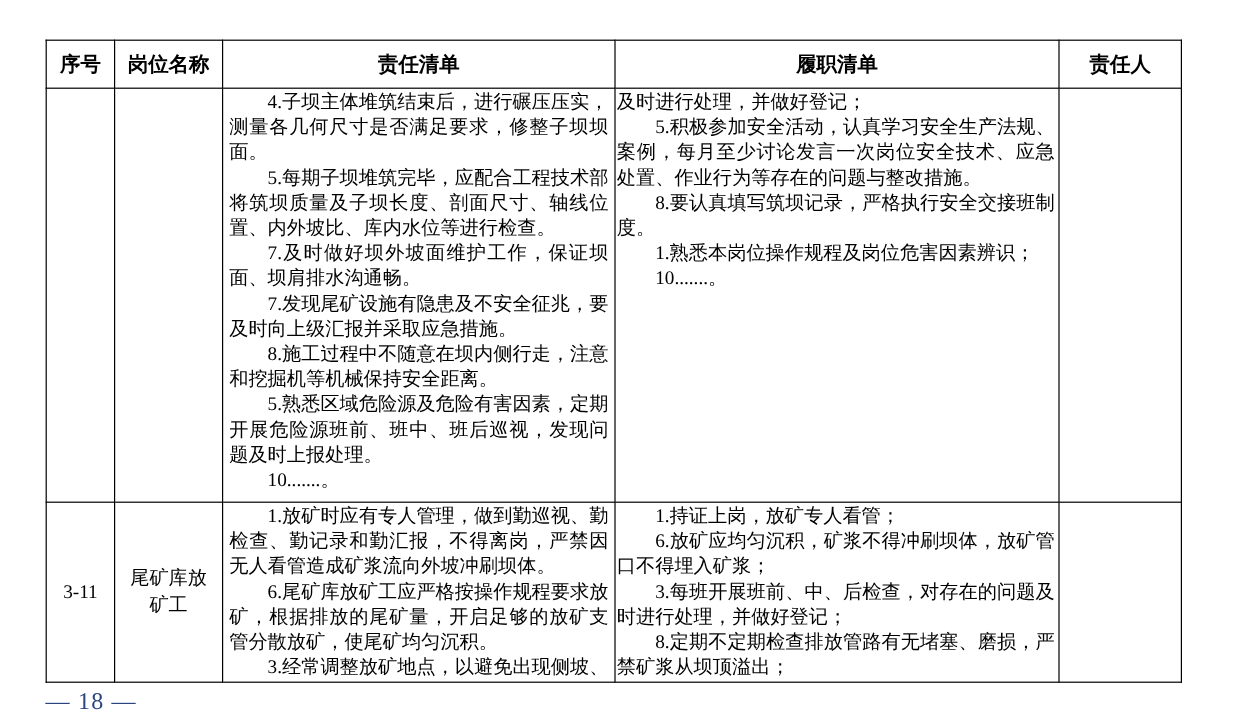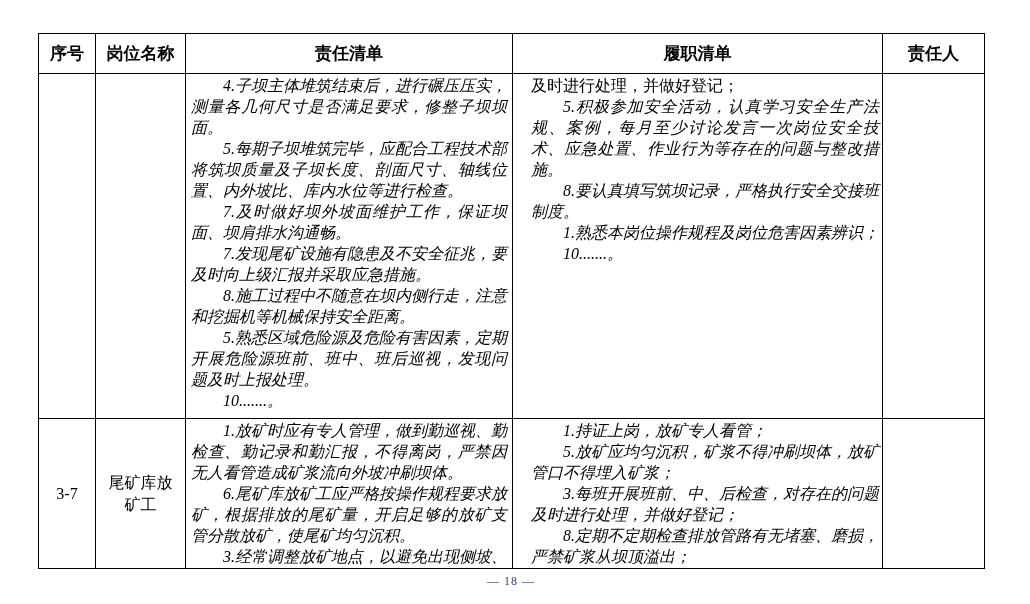--- a/index.html
+++ b/index.html
@@ -35,41 +35,41 @@
     font-family: Liberation Mono, monospace;
   }
   tr.row-a { height: 345px; }
   tr.row-b { height: 148px; }
   td.txt {
     font-size: 16px;
     line-height: 21px;
     padding: 1px 0;
   }
   td.resp { padding-left: 5px; padding-right: 5px; }
-  td.duty { padding-left: 18px; padding-right: 3px; }
+  td.duty { padding-left: 1px; padding-right: 3px; }
   p.para {
     margin: 0;
     text-align: justify;
     text-justify: inter-ideograph;
   }
-  p.indent { text-indent: 32px; font-style: italic; }
+  p.indent { text-indent: 32px; }
   td.mid {
     text-align: center;
     vertical-align: middle;
     font-size: 16px;
     line-height: 22px;
   }
   td.pos-cell { padding: 0 8px; }
   .page-number {
     position: absolute;
     left: 38px;
     top: 574px;
     width: 946px;
-    text-align: center;
-    font-size: 12px;
+    text-align: left;
+    font-size: 20px;
     letter-spacing: 1px;
     color: #2a4580;
     font-family: "Liberation Serif", "DejaVu Serif", serif;
   }
 </style>
 </head>
 <body>
 
 <table class="doc">
   <colgroup>
@@ -104,30 +104,30 @@
       <td class="txt duty">
         <p class="para">及时进行处理，并做好登记；</p>
         <p class="para indent">5.积极参加安全活动，认真学习安全生产法规、案例，每月至少讨论发言一次岗位安全技术、应急处置、作业行为等存在的问题与整改措施。</p>
         <p class="para indent">8.要认真填写筑坝记录，严格执行安全交接班制度。</p>
         <p class="para indent">1.熟悉本岗位操作规程及岗位危害因素辨识；</p>
         <p class="para indent">10.......。</p>
       </td>
       <td class="mid"></td>
     </tr>
     <tr class="row-b">
-      <td class="mid">3-7</td>
+      <td class="mid">3-11</td>
       <td class="mid pos-cell">尾矿库放矿工</td>
       <td class="txt resp">
         <p class="para indent">1.放矿时应有专人管理，做到勤巡视、勤检查、勤记录和勤汇报，不得离岗，严禁因无人看管造成矿浆流向外坡冲刷坝体。</p>
         <p class="para indent">6.尾矿库放矿工应严格按操作规程要求放矿，根据排放的尾矿量，开启足够的放矿支管分散放矿，使尾矿均匀沉积。</p>
         <p class="para indent">3.经常调整放矿地点，以避免出现侧坡、</p>
       </td>
       <td class="txt duty">
         <p class="para indent">1.持证上岗，放矿专人看管；</p>
-        <p class="para indent">5.放矿应均匀沉积，矿浆不得冲刷坝体，放矿管口不得埋入矿浆；</p>
+        <p class="para indent">6.放矿应均匀沉积，矿浆不得冲刷坝体，放矿管口不得埋入矿浆；</p>
         <p class="para indent">3.每班开展班前、中、后检查，对存在的问题及时进行处理，并做好登记；</p>
         <p class="para indent">8.定期不定期检查排放管路有无堵塞、磨损，严禁矿浆从坝顶溢出；</p>
       </td>
       <td class="mid"></td>
     </tr>
   </tbody>
 </table>
 
 <div class="page-number">— 18 —</div>
 

